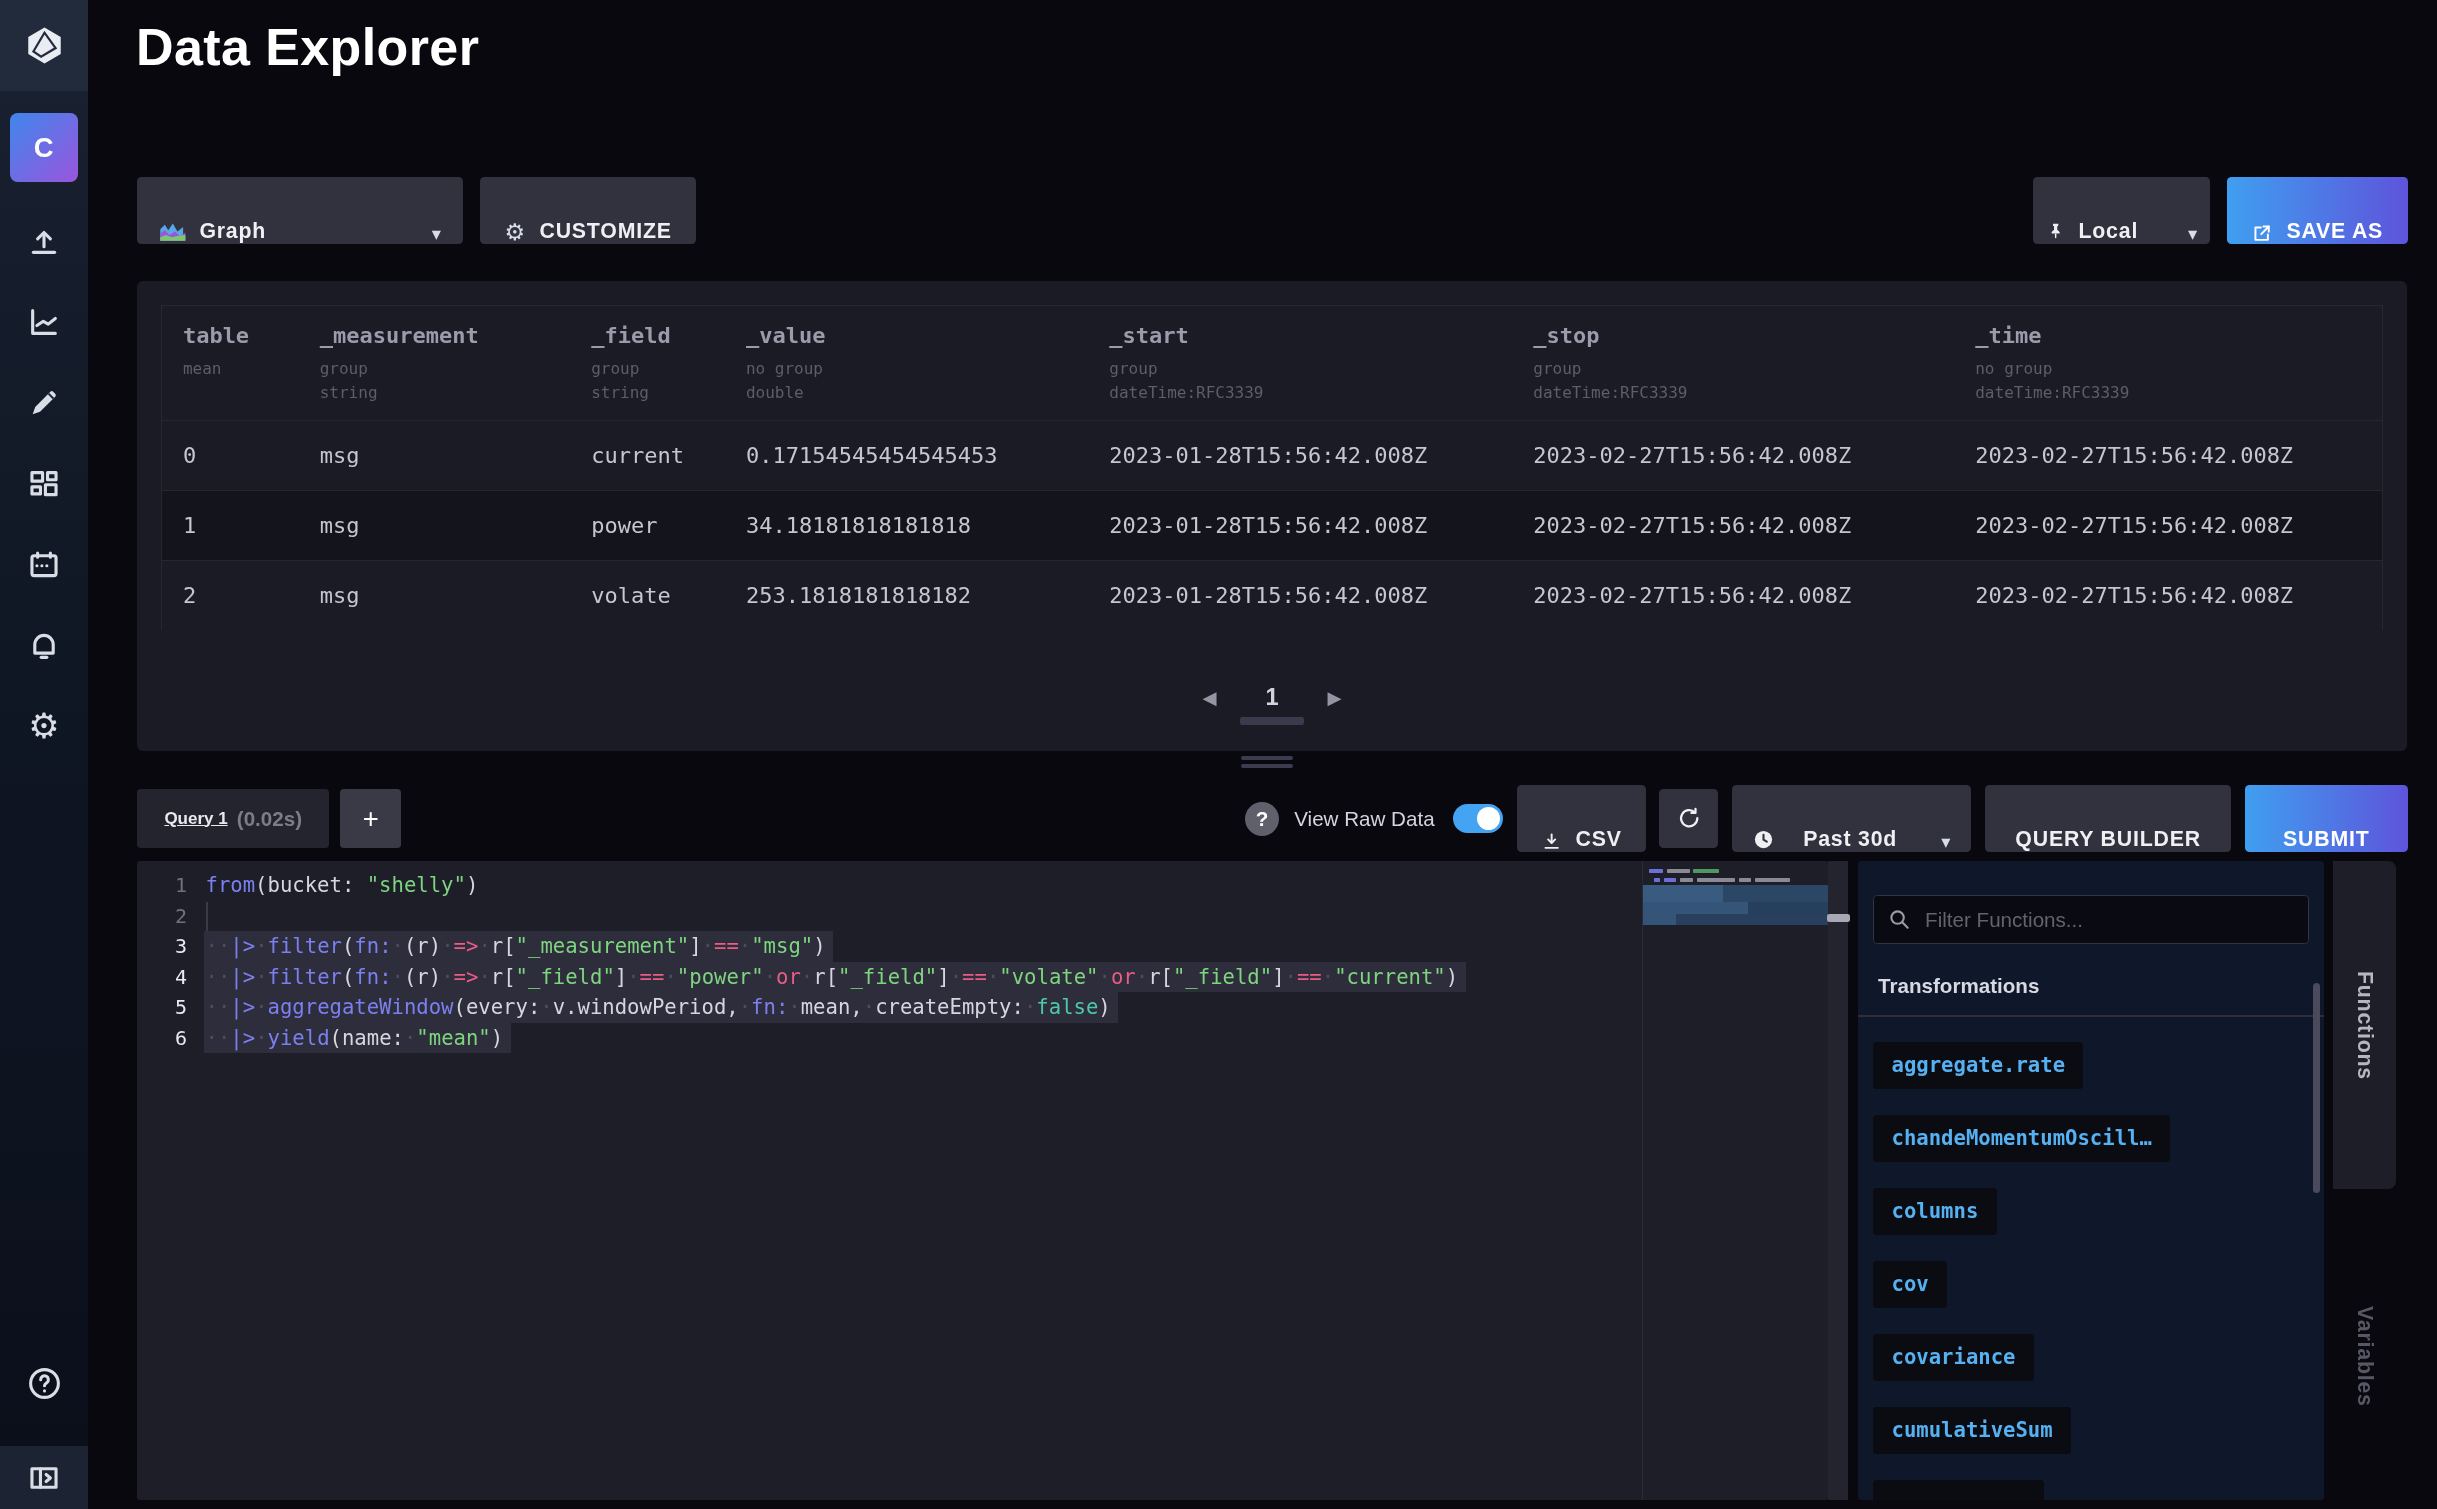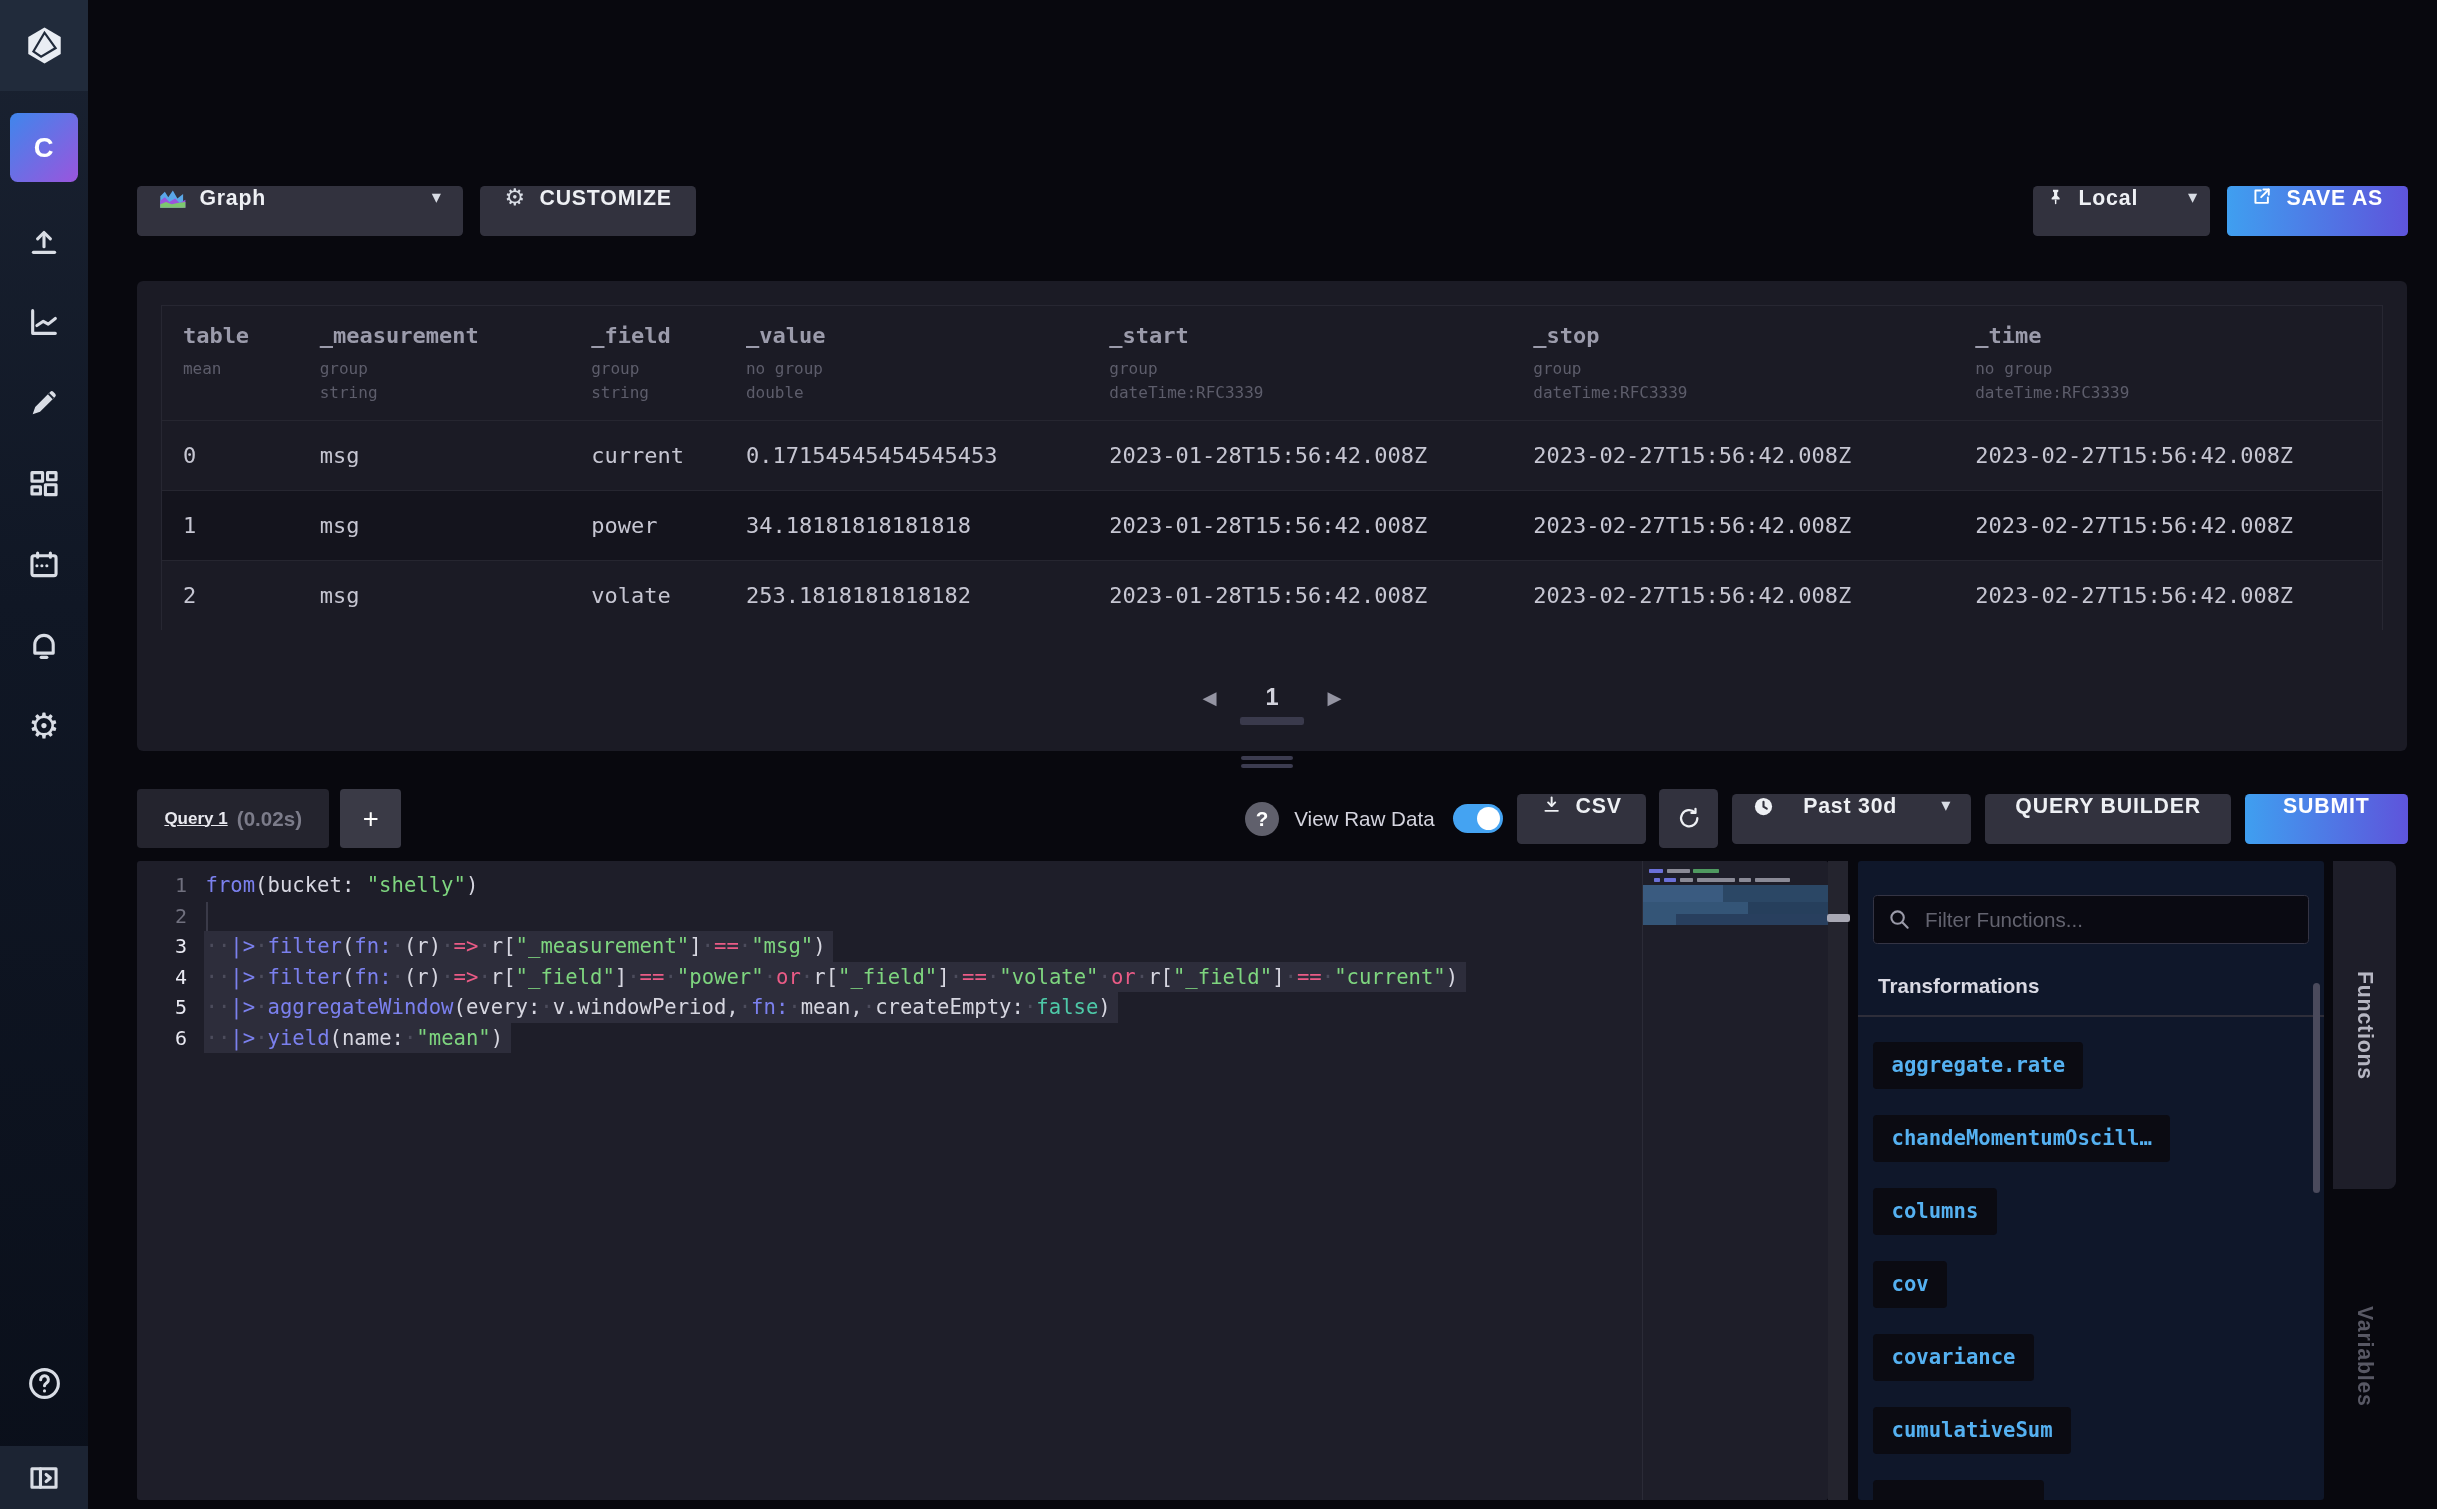--- a/index.html
+++ b/index.html
@@ -14,21 +14,21 @@
   .gear-glyph{font-family:"DejaVu Sans",sans-serif;font-size:35px;color:#d9dde5;line-height:1;}
   .help-ic{position:absolute;top:1365px;left:0;width:88px;display:flex;justify-content:center;}
   .expand-tile{position:absolute;bottom:0;left:0;width:88px;height:63px;background:#1c2433;display:flex;align-items:center;justify-content:center;}
 
   
   .page-title{position:absolute;left:136px;top:17px;font-size:52px;font-weight:bold;color:#ffffff;letter-spacing:0.4px;}
 
   
   .toolbar{position:absolute;left:137px;right:30.5px;top:181px;height:59px;display:flex;justify-content:space-between;align-items:center;}
   .tb-left,.tb-right{display:flex;gap:17px;align-items:center;}
-  .btn{height:50px;border-radius:4.6px;background:#32323e;color:#eef0f4;font-weight:bold;font-size:21.3px;display:flex;align-items:flex-start;gap:13.7px;padding:0 24.4px;letter-spacing:0.8px;box-sizing:border-box;white-space:nowrap;}
+  .btn{height:67px;border-radius:4.6px;background:#32323e;color:#eef0f4;font-weight:bold;font-size:21.3px;display:flex;align-items:flex-end;gap:13.7px;padding:0 24.4px;letter-spacing:0.8px;box-sizing:border-box;white-space:nowrap;}
   .btn .caret{font-size:18.3px;color:#d8dce4;font-family:"DejaVu Sans",sans-serif;}
   .graph-btn{width:326px;justify-content:space-between;padding:0 21.3px;}
   .graph-btn .lbl-wrap{display:flex;align-items:center;gap:13.7px;}
   .local-btn{width:177px;justify-content:space-between;padding:0 12px;}
   .local-btn .lbl-wrap{display:flex;align-items:center;gap:12.2px;}
   .grad{background:linear-gradient(90deg,#3f9ff0,#5e54db);color:#fff;}
 
   
   .table-panel{position:absolute;left:137px;top:281px;width:2270px;height:470px;background:#1b1b25;border-radius:6.1px;}
   .table-wrap{position:absolute;left:23.6px;right:23.6px;top:24.4px;border:1.5px solid #272732;border-bottom:none;}
@@ -172,20 +172,21 @@
 
     <div class="expand-tile">
       <svg width="34" height="34" viewBox="0 0 24 24" fill="none" stroke="#d9dde5" stroke-width="2.2" stroke-linecap="round" stroke-linejoin="round">
           <rect x="3.5" y="5.5" width="17" height="13"></rect>
           <path d="M9.5 5.5v13"></path>
           <path d="M13.5 9.5l3 2.5-3 2.5"></path>
         </svg>
     </div>
   </div>
 
+  <div class="page-title">Data Explorer</div>
 
   <div class="toolbar">
     <div class="tb-left">
       <div class="btn graph-btn">
         <span class="lbl-wrap">
           <svg width="27.4" height="23" viewBox="0 0 24 20">
             <path d="M2 18V8l4-4 3 5 4-6 4 7 5-4v12z" fill="#5aa7e8"></path>
             <path d="M2 18v-6l4-3 4 4 5-3 4 4 5-3v7z" fill="#9a55dd"></path>
             <path d="M2 18v-3l5-2 5 2 5-1 7-1v5z" fill="#7cc86e"></path>
           </svg>

